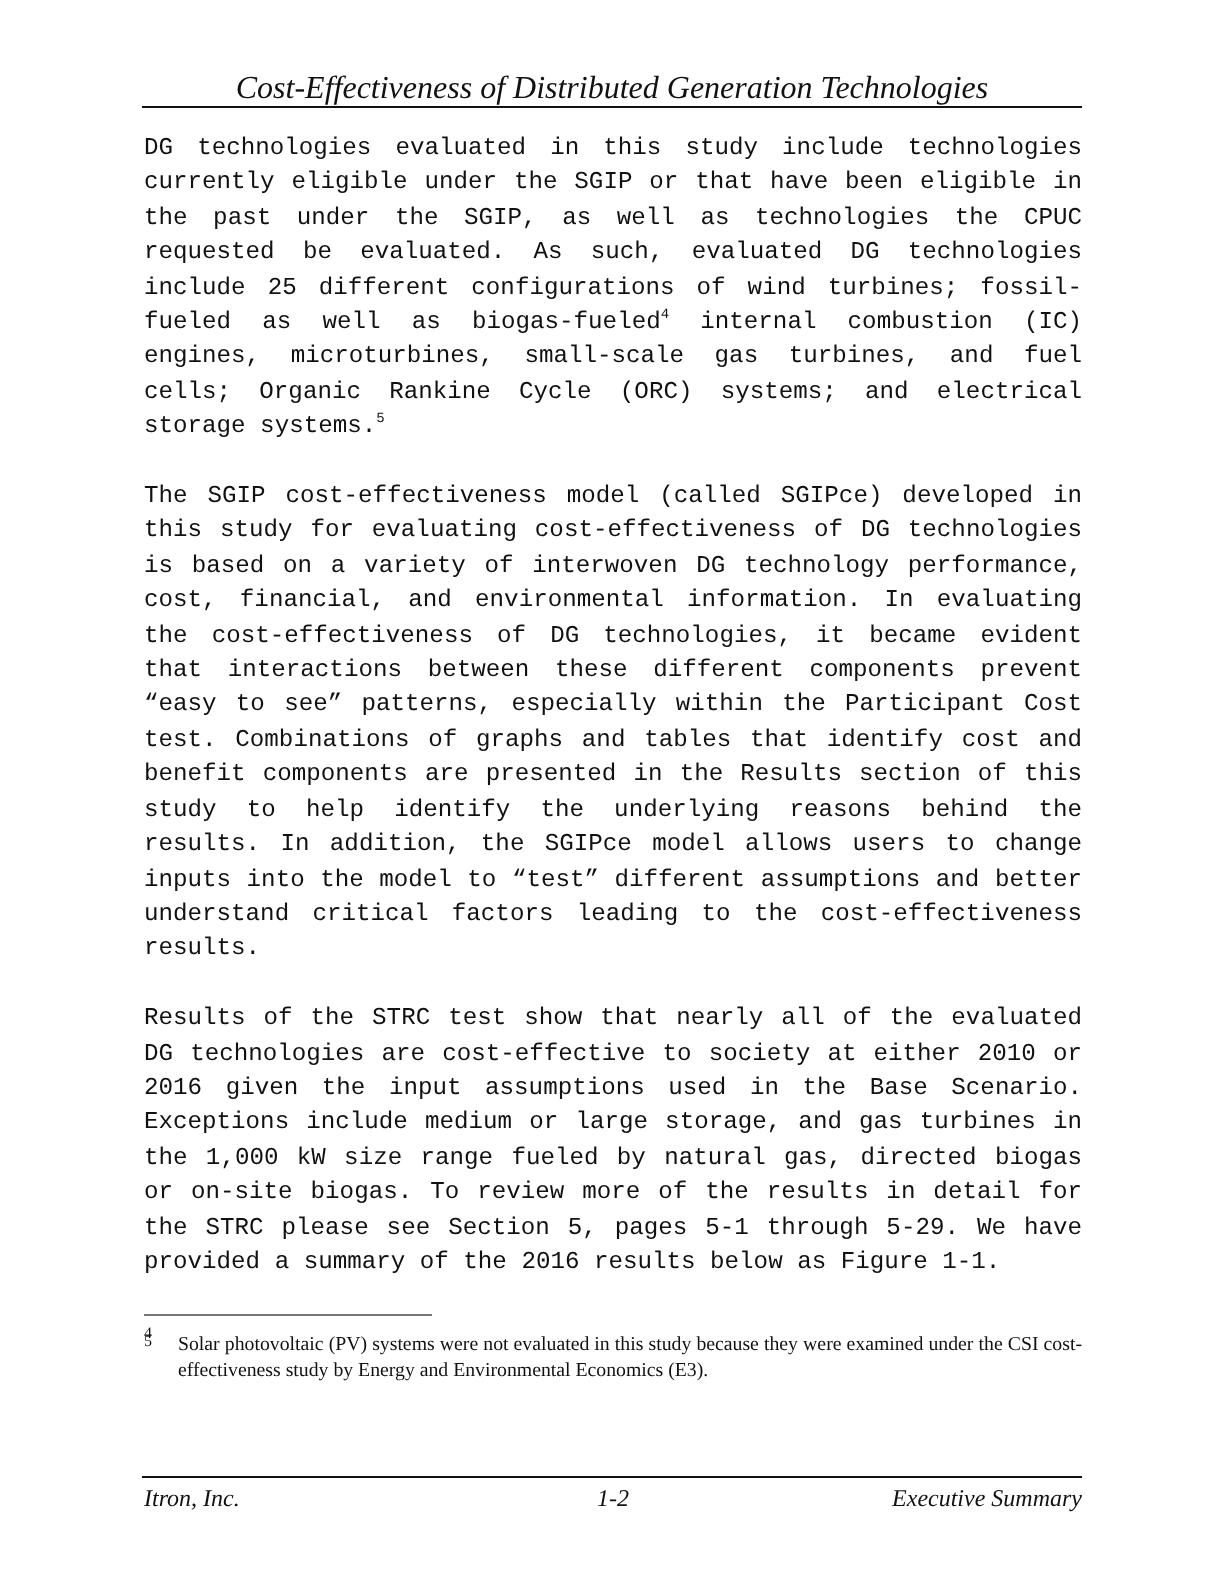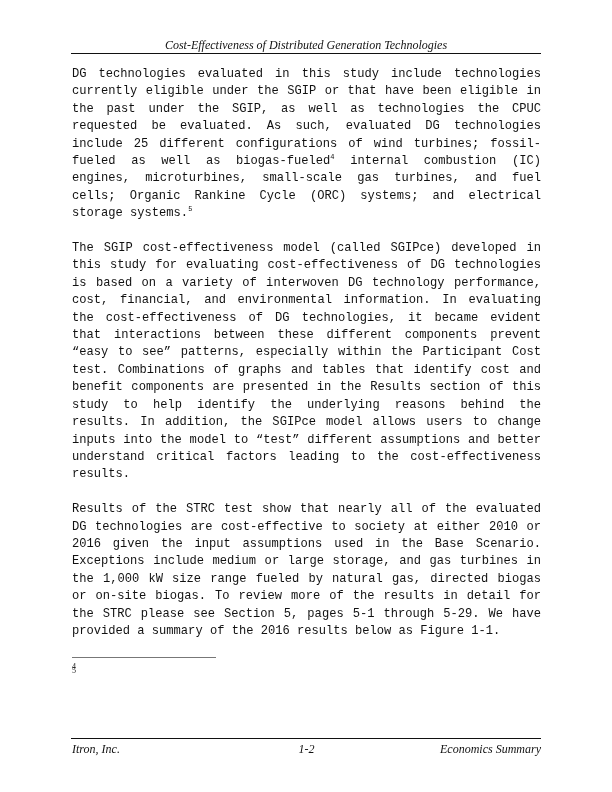--- a/index.html
+++ b/index.html
@@ -15,21 +15,21 @@
       font-family: "Liberation Serif", "DejaVu Serif", serif;
       color: #111111;
     }
     .page-header {
       position: absolute;
       left: 71px;
       top: 38px;
       width: 470px;
       text-align: center;
       font-style: italic;
-      font-size: 12px;
+      font-size: 16px;
       line-height: 14px;
     }
     .header-rule {
       position: absolute;
       left: 71px;
       top: 53px;
       width: 470px;
       height: 0;
       border-top: 1.3px solid #111;
     }
@@ -113,21 +113,22 @@
 </div>
 
 <div class="fn-rule"></div>
 
 <div class="footnotes">
   <div class="footnote">
     <span class="fn-num">4</span>
   </div>
   <div class="footnote">
     <span class="fn-num">5</span>
+    <span>Solar photovoltaic (PV) systems were not evaluated in this study because they were examined under the CSI cost-effectiveness study by Energy and Environmental Economics (E3).</span>
   </div>
 </div>
 
 <div class="footer-rule"></div>
 <div class="page-footer">
   <span class="footer-left">Itron, Inc.</span>
   <span class="footer-center">1-2</span>
-  <span class="footer-right">Economics Summary</span>
+  <span class="footer-right">Executive Summary</span>
 </div>
 
 </body></html>

